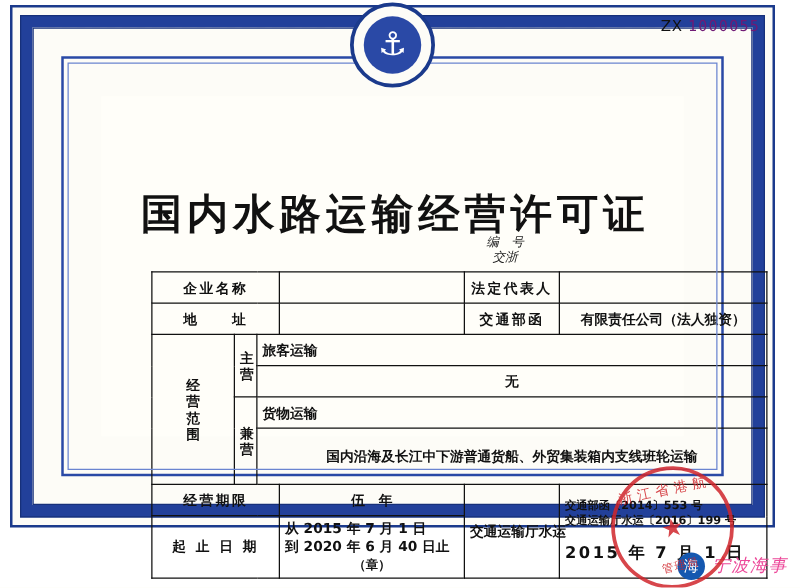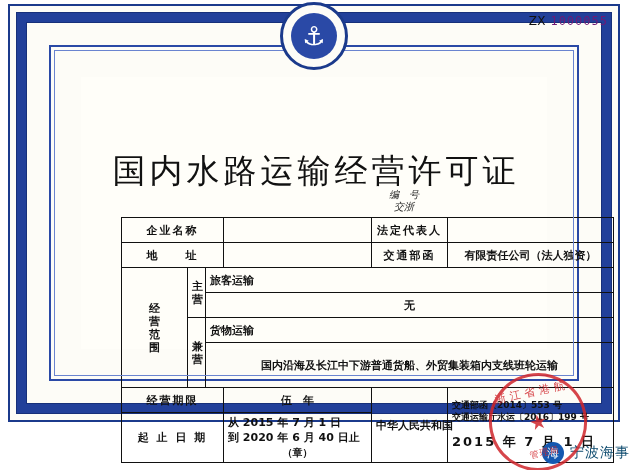--- a/index.html
+++ b/index.html
@@ -73,21 +73,21 @@
   .title1{
     position:absolute;left:0;right:0;top:48px;text-align:center;
     font-size:19px;letter-spacing:10px;color:#111;
     font-family:"DejaVu Serif","Liberation Serif",serif;
     text-indent:10px;
   }
   .title2{
     position:absolute;left:0;right:0;top:72px;text-align:center;
     font-size:33px;letter-spacing:4px;color:#111;
     font-family:"DejaVu Serif","Liberation Serif",serif;
-    font-weight:normal;
+    font-weight:bold;
     text-indent:4px;
   }
   .codebox{
     position:absolute;right:128px;top:112px;text-align:center;
     font-size:10px;color:#222;line-height:12px;font-style:italic;
   }
   
   table.form{
     position:absolute;left:40px;top:140px;width:492px;
     border-collapse:collapse;
@@ -147,21 +147,21 @@
   .brand{
     position:absolute;right:10px;bottom:6px;
     display:flex;align-items:center;gap:6px;
   }
   .brand-logo{
     width:22px;height:22px;border-radius:50%;
     background:#1558b0;color:#fff;
     display:flex;align-items:center;justify-content:center;
     font-size:12px;
   }
-  .brand-name{font-size:14px;color:#0c4a6e;letter-spacing:1px;}
+  .brand-name{font-size:14px;color:#ec4899;letter-spacing:1px;font-style:italic;}
 </style>
 </head>
 <body>
 
 <div class="cert">
   <div class="border-band">
     <div class="border-inner">
       <div class="guilloche">
         <div class="paper">
 
@@ -218,21 +218,21 @@
                 </td>
                 <td class="scope-line" colspan="4">货物运输</td>
               </tr>
               <tr>
                 <td class="scope-sub" colspan="4" style="height:40px">国内沿海及长江中下游普通货船、外贸集装箱内支线班轮运输</td>
               </tr>
 
               <tr>
                 <td class="lbl" colspan="3">经营期限</td>
                 <td class="val">伍　年</td>
-                <td class="lbl" rowspan="2" style="letter-spacing:0">中华人民共和国</td>
+                <td class="lbl" rowspan="2" style="letter-spacing:0">交通运输厅水运</td>
                 <td rowspan="2" style="padding:2px 4px">
                   <div style="font-size:9px;line-height:12px">交通部函〔2014〕553 号</div>
                   <div style="font-size:9px;line-height:12px">交通运输厅水运〔2016〕199 号</div>
                   <div style="font-size:13px;margin-top:10px;letter-spacing:2px">
                     <span>2015</span>
                     <span>年</span>
                     <span>7</span>
                     <span>月</span>
                     <span>1</span>
                     <span>日</span>

